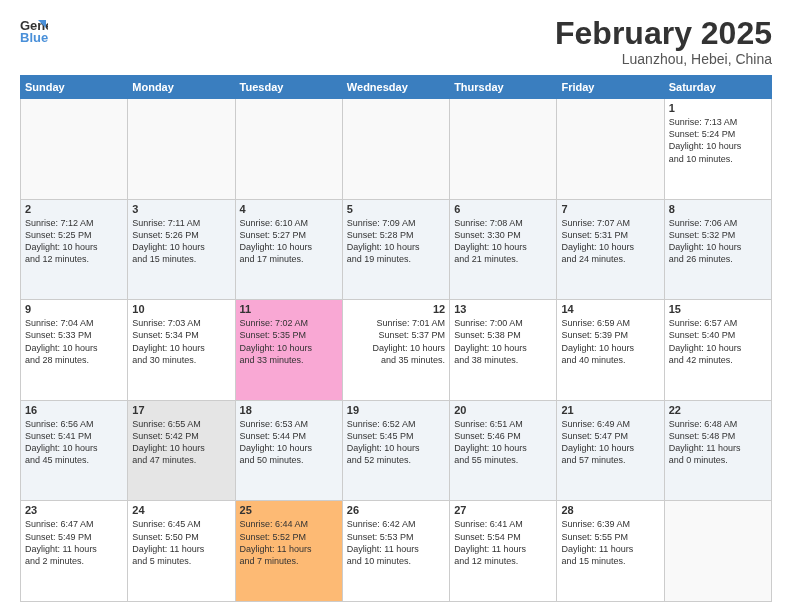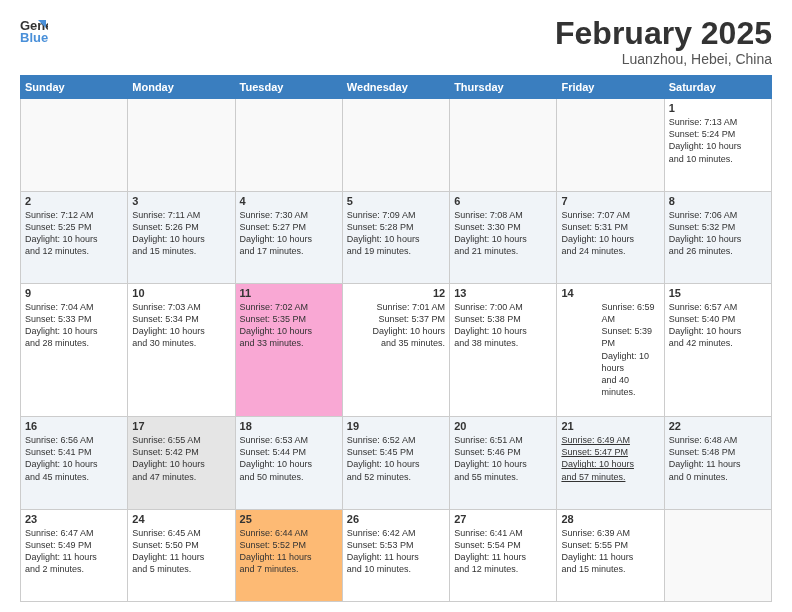--- a/index.html
+++ b/index.html
@@ -141,21 +141,21 @@
           </td>
           <td style="background: rgb(240, 244, 248);">
             <span class="day-num">3</span>
             <div class="day-info" style="white-space: pre-line;">Sunrise: 7:11 AM
 Sunset: 5:26 PM
 Daylight: 10 hours
 and 15 minutes.</div>
           </td>
           <td style="background: rgb(240, 244, 248);">
             <span class="day-num">4</span>
-            <div class="day-info" style="white-space: pre-line;">Sunrise: 7:30 AM
+            <div class="day-info" style="white-space: pre-line;">Sunrise: 6:10 AM
 Sunset: 5:27 PM
 Daylight: 10 hours
 and 17 minutes.</div>
           </td>
           <td style="background: rgb(240, 244, 248);">
             <span class="day-num">5</span>
             <div class="day-info" style="white-space: pre-line;">Sunrise: 7:09 AM
 Sunset: 5:28 PM
 Daylight: 10 hours
 and 19 minutes.</div>
@@ -213,21 +213,21 @@
           </td>
           <td style="background: rgb(255, 255, 255);">
             <span class="day-num">13</span>
             <div class="day-info" style="white-space: pre-line;">Sunrise: 7:00 AM
 Sunset: 5:38 PM
 Daylight: 10 hours
 and 38 minutes.</div>
           </td>
           <td style="background: rgb(255, 255, 255);">
             <span class="day-num">14</span>
-            <div class="day-info" style="white-space: pre-line; margin-left: 40px;">Sunrise: 6:59 AM
+            <div class="day-info" style="white-space: pre-line;">Sunrise: 6:59 AM
 Sunset: 5:39 PM
 Daylight: 10 hours
 and 40 minutes.</div>
           </td>
           <td style="background: rgb(255, 255, 255);">
             <span class="day-num">15</span>
             <div class="day-info" style="white-space: pre-line;">Sunrise: 6:57 AM
 Sunset: 5:40 PM
 Daylight: 10 hours
 and 42 minutes.</div>
@@ -264,21 +264,21 @@
           </td>
           <td style="background: rgb(240, 244, 248);">
             <span class="day-num">20</span>
             <div class="day-info" style="white-space: pre-line;">Sunrise: 6:51 AM
 Sunset: 5:46 PM
 Daylight: 10 hours
 and 55 minutes.</div>
           </td>
           <td style="background: rgb(240, 244, 248);">
             <span class="day-num">21</span>
-            <div class="day-info" style="white-space: pre-line; text-decoration: underline;">Sunrise: 6:49 AM
+            <div class="day-info" style="white-space: pre-line;">Sunrise: 6:49 AM
 Sunset: 5:47 PM
 Daylight: 10 hours
 and 57 minutes.</div>
           </td>
           <td style="background: rgb(240, 244, 248);">
             <span class="day-num">22</span>
             <div class="day-info" style="white-space: pre-line;">Sunrise: 6:48 AM
 Sunset: 5:48 PM
 Daylight: 11 hours
 and 0 minutes.</div>

